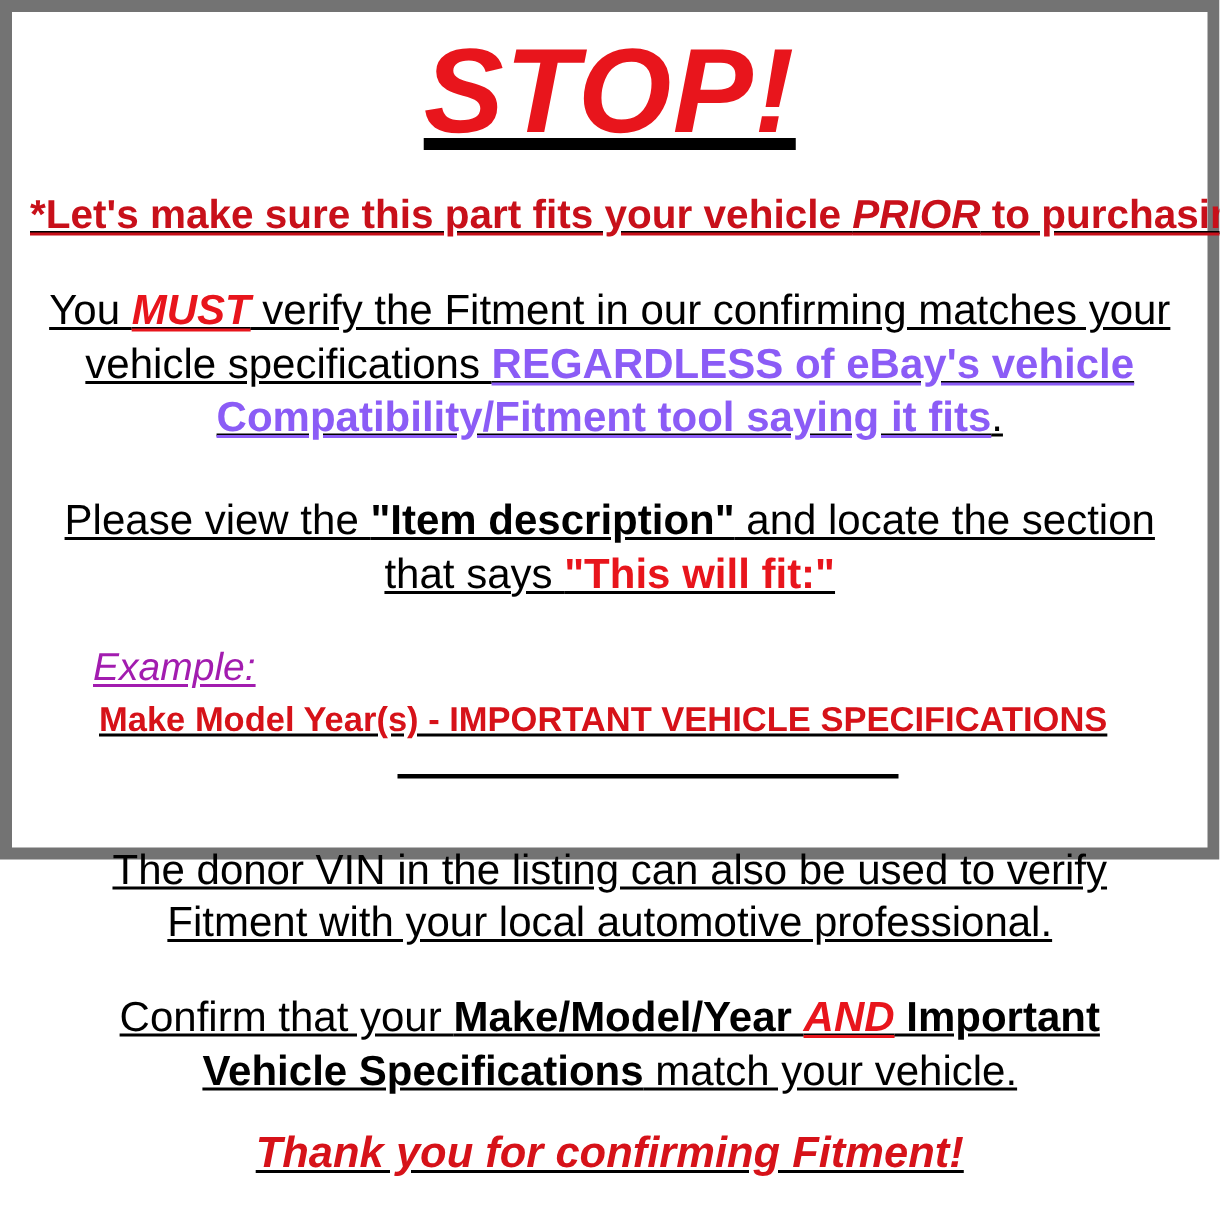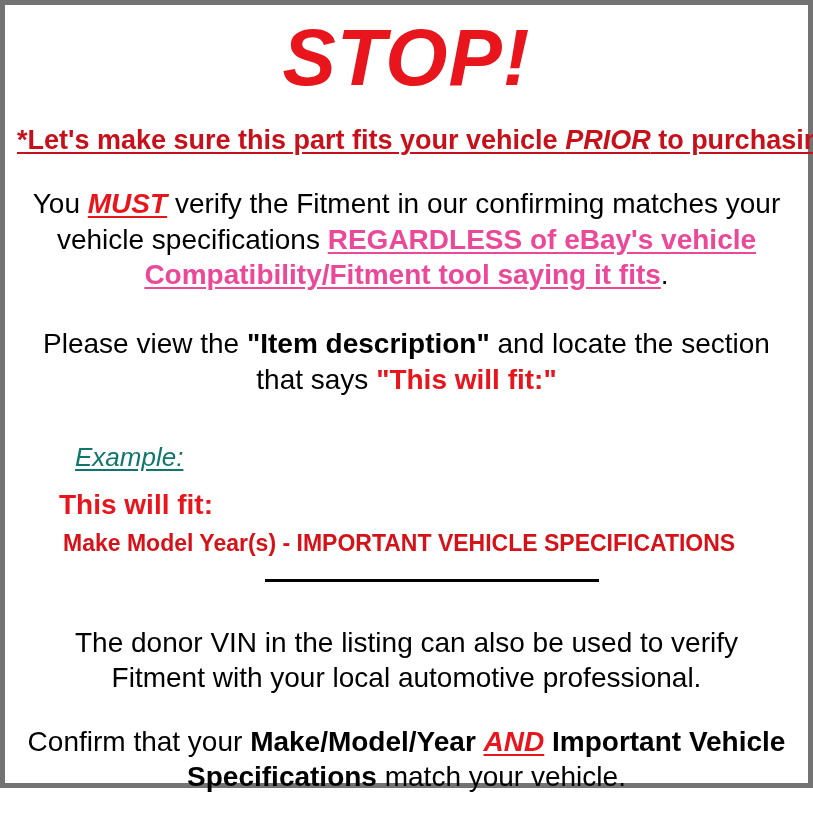--- a/index.html
+++ b/index.html
@@ -10,24 +10,25 @@
   body {
     width: 813px;
     height: 814px;
     overflow: hidden;
     font-family: "Liberation Sans", sans-serif;
   }
 
   #notice-card {
     box-sizing: border-box;
     width: 813px;
-    height: 788px;
+    height: 573px;
     background: #ffffff;
-    border: 5px solid #737373;
+    border: 8px solid #737373;
     position: relative;
+    text-decoration: underline;
   }
 
   .inner {
     box-sizing: border-box;
     width: 100%;
     height: 100%;
     padding: 2px 12px 0 12px;
     text-align: center;
   }
 
@@ -68,48 +69,48 @@
   .para.p-must { margin-top: 30px; }
   .para.p-please { margin-top: 34px; }
   .para.p-confirm { margin-top: 28px; }
   .para.p-vin { margin-top: 34px; }
 
   .rb {                       
     color: #e8151c;
     font-weight: bold;
   }
   .rbu {                      
-    color: #ec4899;
+    color: #8b5cf6;
     font-weight: bold;
     text-decoration: underline;
     text-underline-offset: 3px;
   }
   .rbiu {                     
     color: #e8151c;
     font-weight: bold;
     font-style: italic;
     text-decoration: underline;
     text-underline-offset: 3px;
   }
   .kb { font-weight: bold; color: #000; }   
 
   
   .example-block {
     text-align: left;
     padding-left: 42px;
     margin-top: 30px;
   }
   .example-label {
-    color: #0f766e;
+    color: #a21caf;
     font-style: italic;
     font-size: 26px;
     text-decoration: underline;
     text-underline-offset: 3px;
     line-height: 1.1;
-    margin: 16px;
+    margin: 0;
     display: inline-block;
   }
   .example-fit {
     color: #e8151c;
     font-weight: bold;
     font-size: 28px;
     line-height: 1.15;
     margin: 2px 0 0 0;
   }
   .example-spec {
@@ -164,21 +165,20 @@
     </p>
 
     <p class="para p-please">
       <span>Please view the </span><span class="kb">"Item description"</span><span> and locate the section that says </span><span class="rb">"This will fit:"</span>
     </p>
 
     <div class="example-block">
       <div>
         <span class="example-label">Example:</span>
       </div>
-      <div class="example-fit">This will fit:</div>
       <div class="example-spec">Make Model Year(s) - IMPORTANT VEHICLE SPECIFICATIONS</div>
     </div>
 
     <div class="divider-wrap">
       <div class="divider"></div>
     </div>
 
     <p class="para p-vin">The donor VIN in the listing can also be used to verify Fitment with your local automotive professional.</p>
 
     <p class="para p-confirm">

